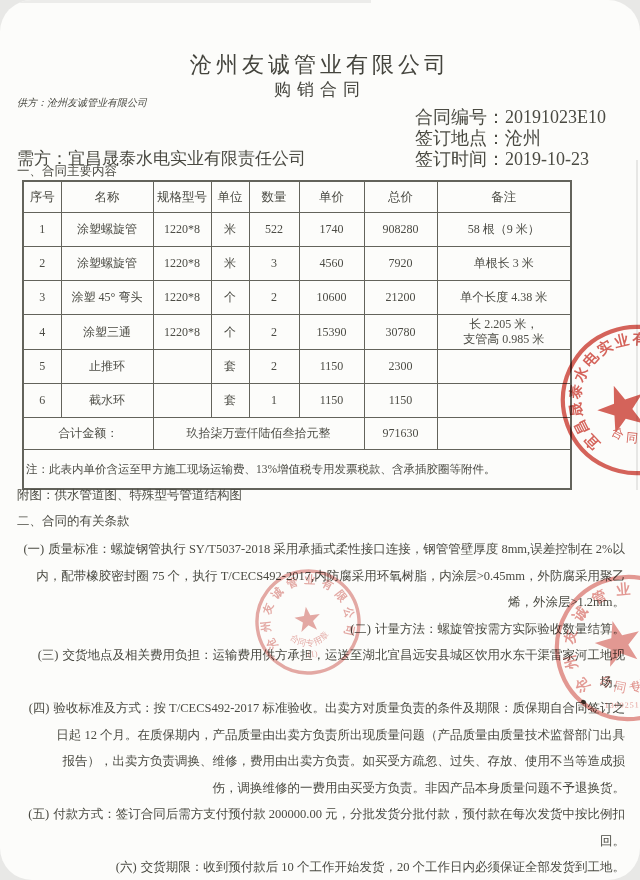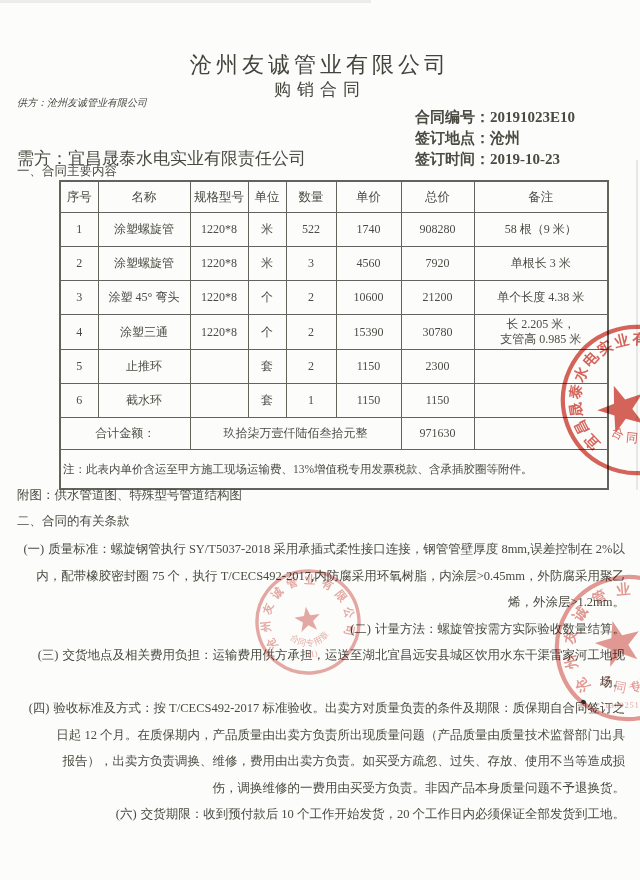--- a/index.html
+++ b/index.html
@@ -1,45 +1,46 @@
 <!DOCTYPE html>
 <html><head>
 <meta charset="utf-8">
 <style>
   html,body { margin:0; padding:0; background:#e8e8e6; }
   .page {
     position:relative; width:640px; height:880px; margin:0 auto;
     background:#fcfcfa; overflow:hidden;
     font-family:"Liberation Serif","DejaVu Serif",serif;
     color:#4a4a42;
+    border-radius:32px;
   }
   .scan-top { position:absolute; left:0; top:0; width:58%; height:3px; background:#ececea; }
   .scan-right { position:absolute; left:636px; top:160px; width:2px; height:330px; background:#dededb; opacity:.7; }
   .ink-dot { position:absolute; left:581px; top:700px; width:5px; height:4px; background:#3c3c35; border-radius:50%; transform:rotate(20deg); }
 
   .company-title { position:absolute; top:50px; left:0; width:100%; text-align:center;
     font-size:22px; letter-spacing:4px; color:#44443d; }
   .doc-title { position:absolute; top:78px; left:0; width:100%; text-align:center;
     font-size:17px; letter-spacing:6px; color:#44443d; }
 
   .party-supplier { position:absolute; left:17px; top:96px; font-size:10px;font-style:italic; }
   .party-buyer    { position:absolute; left:17px; top:147px; font-size:17px; }
-  .meta { position:absolute; left:415px; top:107px; font-size:15px; line-height:21px;font-weight:bold; }
+  .meta { position:absolute; left:415px; top:107px; font-size:18px; line-height:21px; }
   .meta div { white-space:nowrap; }
 
   .sec1-title { position:absolute; left:17px; top:163px; font-size:12.5px; }
   .sec2-title { position:absolute; left:17px; top:513px; font-size:12.5px; }
   .attachment { position:absolute; left:17px; top:487px; font-size:12.5px; }
 
   table.items { position:absolute; left:22px; top:180px; width:548px;
     border-collapse:collapse; table-layout:fixed; font-size:12px; color:#4c4c45; }
   table.items th, table.items td {
     border:1px solid #63635b; text-align:center; vertical-align:middle;
     padding:2px 2px; font-weight:normal; overflow:hidden; }
-  table.items { border:2px solid #63635b;margin-left:37px; }
+  table.items { border:2px solid #63635b; }
   table.items th { height:26px; font-size:12.5px; }
   table.items td { height:29px; }
   td.remark-multiline { white-space:pre-line; line-height:15px; }
   tr.total-row td { height:27px; }
   tr.note-row td { height:34px; text-align:left; font-size:11.5px; }
 
   .clauses { position:absolute; left:17px; top:536px; width:608px;
     font-size:12.5px; line-height:26.5px; color:#4a4a42;text-align:right; }
   .clauses p { margin:0; }
   .clauses p:nth-of-type(4) { padding-left:37px; text-indent:-37px; }
@@ -168,20 +169,21 @@
 
   <div class="attachment">附图：供水管道图、特殊型号管道结构图</div>
 
   <div class="sec2-title">二、合同的有关条款</div>
 
   <div class="clauses">
     <p><span class="clause-no">(一)</span><span>质量标准：螺旋钢管执行 SY/T5037-2018 采用承插式柔性接口连接，钢管管壁厚度 8mm,误差控制在 2%以内，配带橡胶密封圈 75 个，执行 T/CECS492-2017,内防腐采用环氧树脂，内涂层&gt;0.45mm，外防腐采用聚乙烯，外涂层&gt;1.2mm。</span></p>
     <p><span class="clause-no">(二)</span><span>计量方法：螺旋管按需方实际验收数量结算。</span></p>
     <p><span class="clause-no">(三)</span><span>交货地点及相关费用负担：运输费用供方承担，运送至湖北宜昌远安县城区饮用水东干渠雷家河工地现场。</span></p>
     <p><span class="clause-no">(四)</span><span>验收标准及方式：按 T/CECS492-2017 标准验收。出卖方对质量负责的条件及期限：质保期自合同签订之日起 12 个月。在质保期内，产品质量由出卖方负责所出现质量问题（产品质量由质量技术监督部门出具报告），出卖方负责调换、维修，费用由出卖方负责。如买受方疏忽、过失、存放、使用不当等造成损伤，调换维修的一费用由买受方负责。非因产品本身质量问题不予退换货。</span></p>
+    <p><span class="clause-no">(五)</span><span>付款方式：签订合同后需方支付预付款 200000.00 元，分批发货分批付款，预付款在每次发货中按比例扣回。</span></p>
     <p><span class="clause-no">(六)</span><span>交货期限：收到预付款后 10 个工作开始发货，20 个工作日内必须保证全部发货到工地。</span></p>
 
   </div>
 
   <svg class="stamp" style="left:536px; top:300px; color:#cf4238; opacity:0.82;" width="200" height="200" viewBox="0 0 200 200">
     <g transform="rotate(-20 100 100)" fill="currentColor" stroke="none">
       <circle cx="100" cy="100" r="73" fill="none" stroke="currentColor" stroke-width="4.2"></circle>
       <path id="buyerRing" d="M 52,128.8 A 56,56 0 1 1 148,128.8" fill="none"></path>
       <text font-size="14.5" font-weight="bold"><textPath href="#buyerRing" textLength="232">宜昌晟泰水电实业有限责任公司</textPath></text>
       <path id="buyerBottom" d="M 65,123.2 A 42,42 0 0 0 135,123.2" fill="none"></path>

